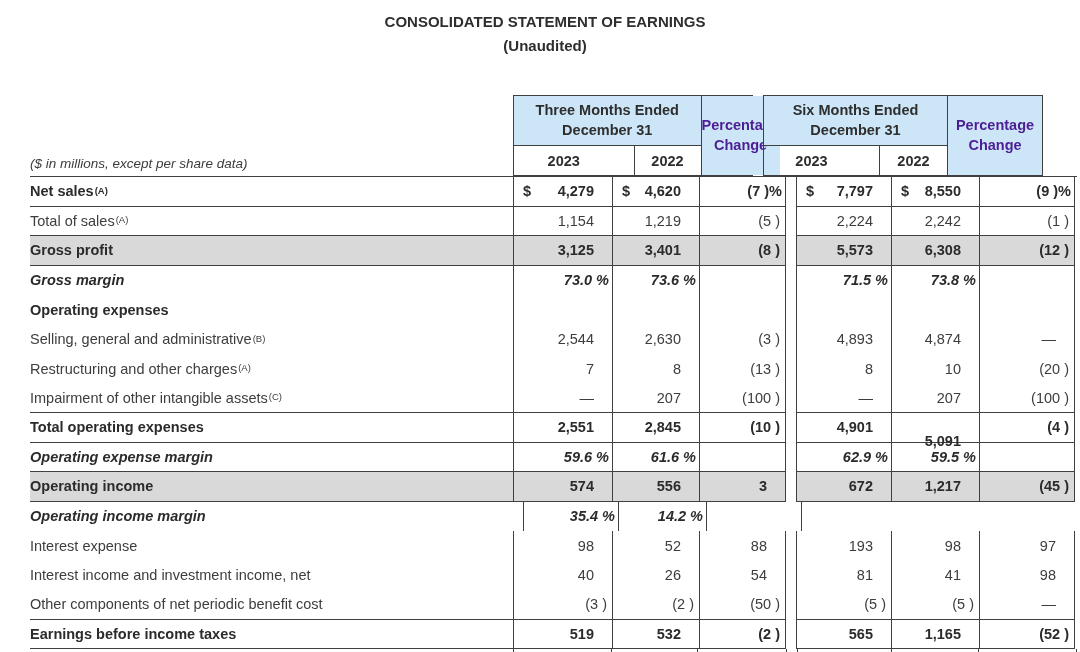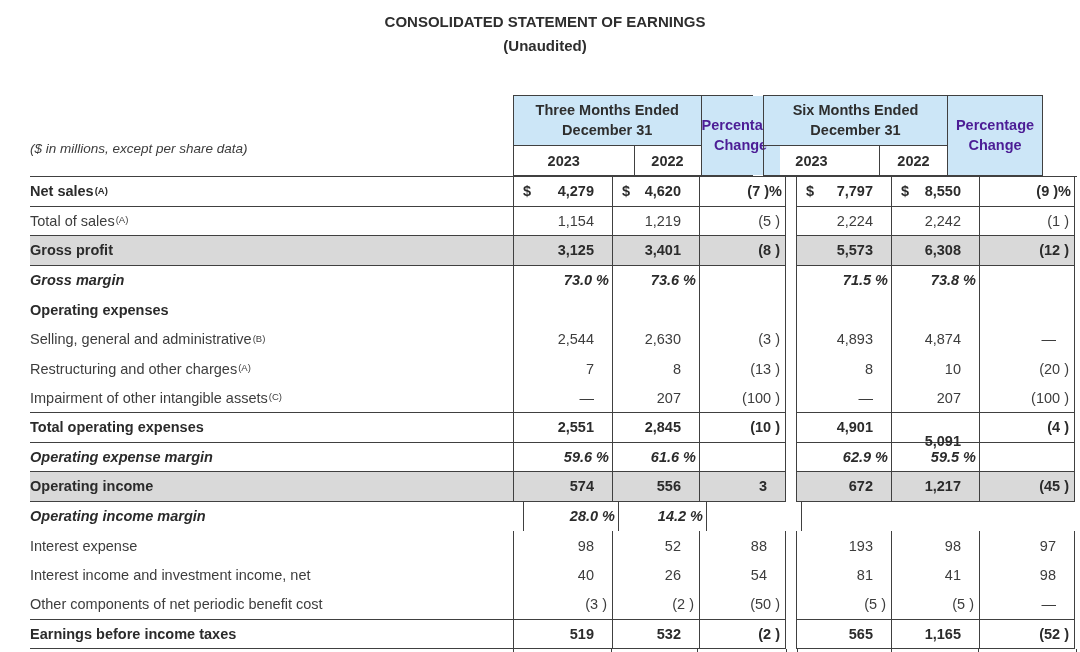--- a/index.html
+++ b/index.html
@@ -16,21 +16,21 @@
     text-align:center; font-weight:bold; font-size:15px; color:#2e2e2e;
     line-height:24px;
   }
 
   .table-wrap { position:absolute; left:30px; top:95px; width:1047px; }
 
   
   .thead { display:flex; height:81px; }
   .h-lbl { width:483px; position:relative; }
   .units-note {
-    position:absolute; left:0; bottom:20px;
+    position:absolute; left:0; bottom:5px;
     font-style:italic; font-size:13.5px; color:#3c3c3c; white-space:nowrap;
   }
   .h-grp {
     border:1.5px solid #404040;
     display:grid; grid-template-rows:50px 1fr;
   }
   .h-grp.g1 { width:240px; grid-template-columns:99.5px 87px 1fr; }
   .h-gap { width:10px; }
   .h-grp.g2 { width:280px; grid-template-columns:95px 88px 1fr; }
   .h-period {
@@ -457,21 +457,21 @@
             </div>
           </div>
         </div>
         <div class="row">
           <div class="lbl s-bolditalic">
             <span>Operating income margin</span>
           </div>
           <div class="gap"></div>
           <div class="grp g2">
             <div class="cell s-bolditalic">
-              <span style="padding-right: 3px;">28.0 %</span>
+              <span style="padding-right: 3px;">35.4 %</span>
             </div>
             <div class="cell s-bolditalic">
               <span style="padding-right: 3px;">14.2 %</span>
             </div>
             <div class="cell s-bolditalic">
               <span style="padding-right: 18px;"></span>
             </div>
           </div>
         </div>
         <div class="row">

